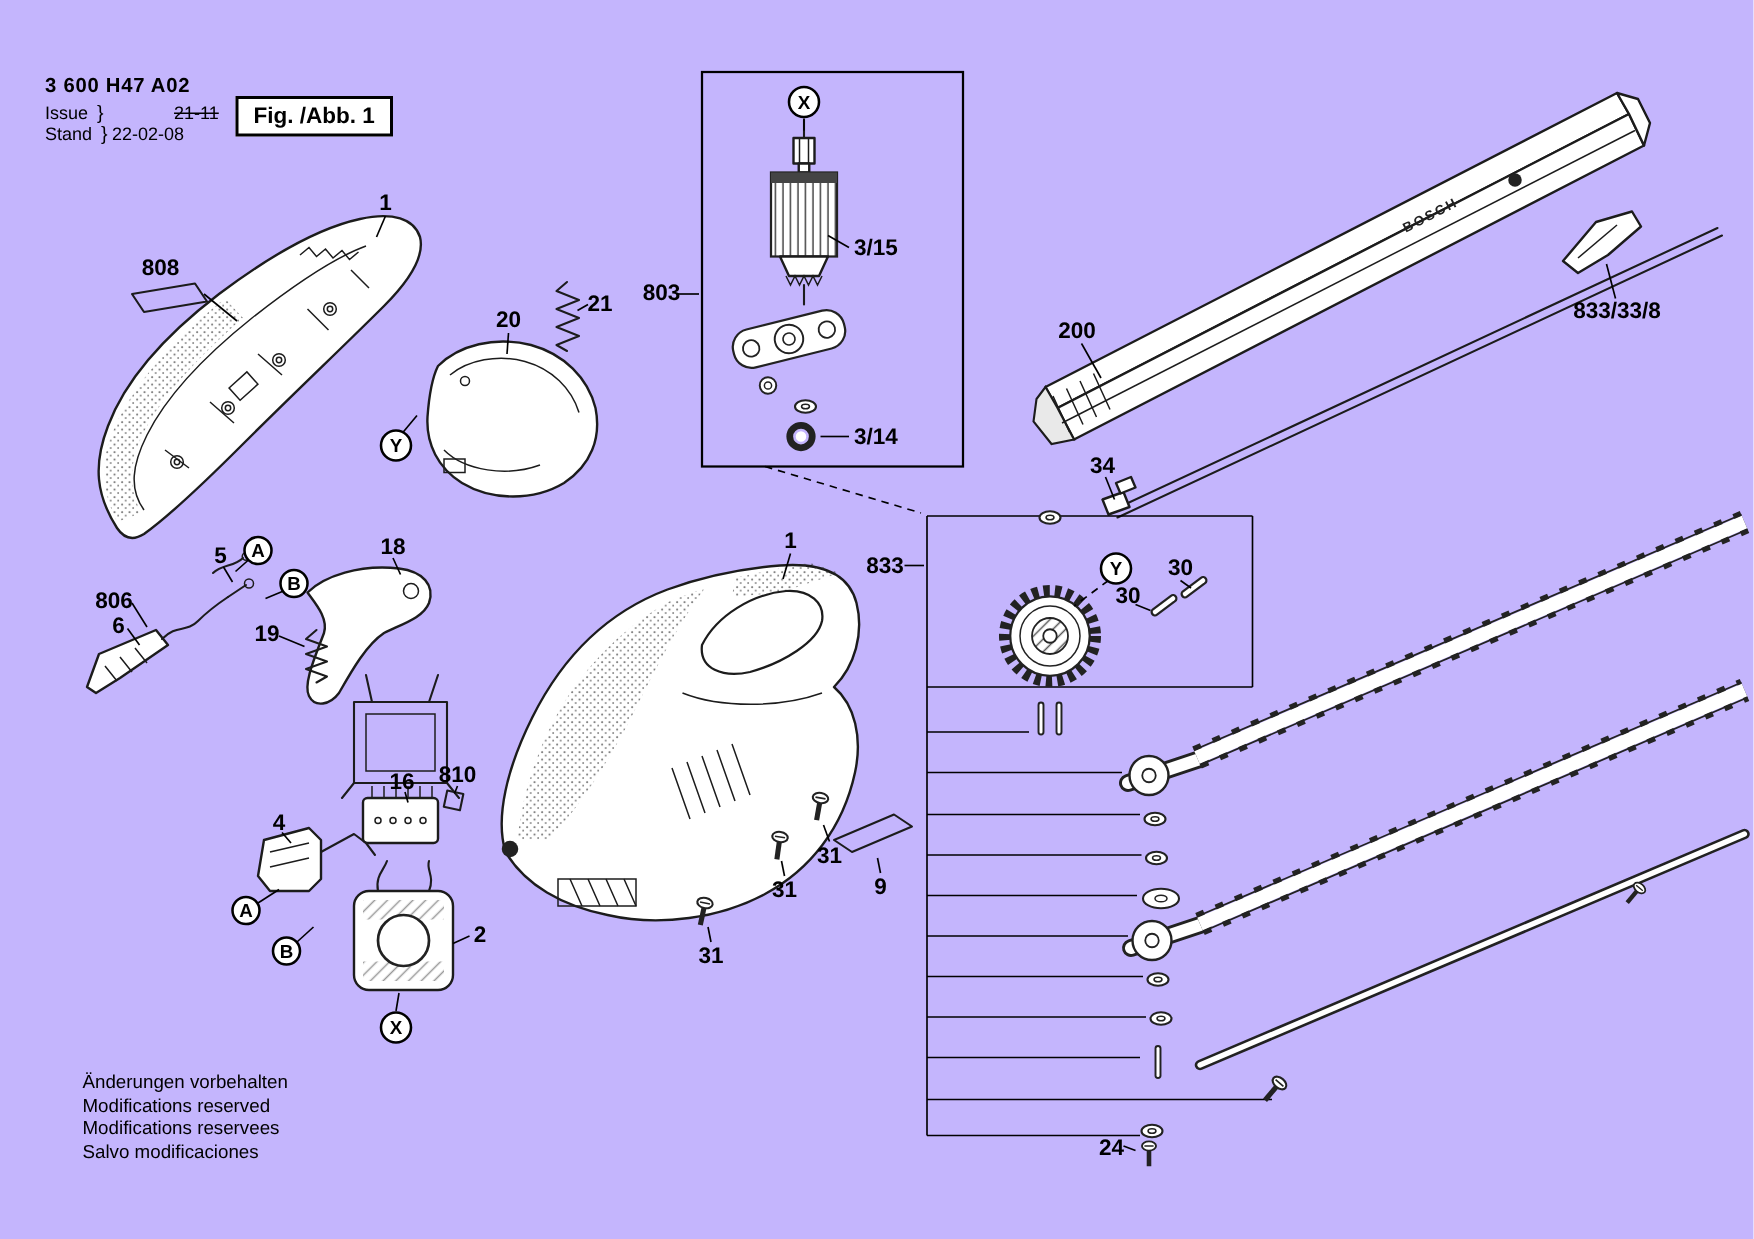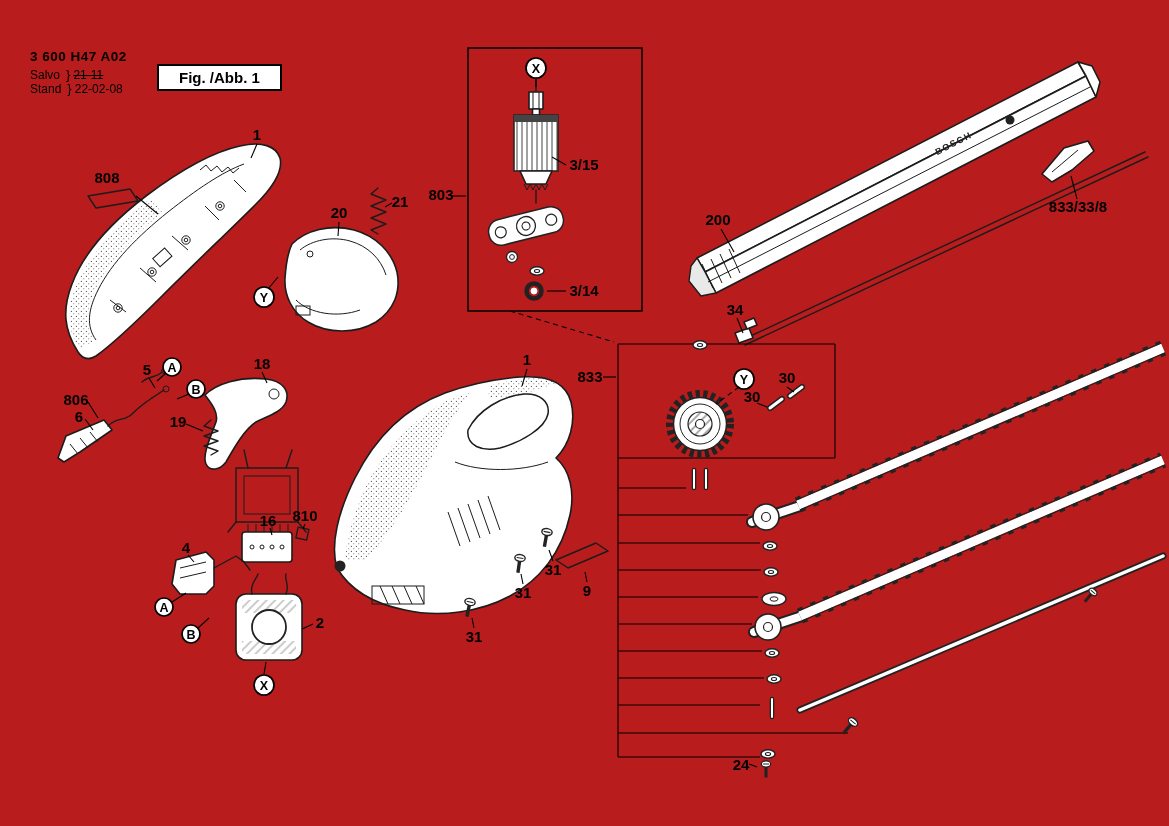--- a/index.html
+++ b/index.html
@@ -1,55 +1,61 @@
 <!DOCTYPE html>
 <html><head>
 <meta charset="utf-8">
 <style>
   html,body{margin:0;padding:0;background:#fff;}
-  #page{position:relative;width:1169px;height:826px;background:#b91c1c;overflow:hidden;
+  #page{position:relative;width:1169px;height:826px;background:#c4b5fd;overflow:hidden;
         font-family:"Liberation Sans",sans-serif;color:#000;}
   #art{position:absolute;left:0;top:0;}
   
   .o    {fill:none;stroke:#1c1c1c;stroke-width:1.4;stroke-linejoin:round;stroke-linecap:round;}
   .shell{fill:#fff;stroke:#1c1c1c;stroke-width:1.6;stroke-linejoin:round;}
   .thin {fill:none;stroke:#1c1c1c;stroke-width:1;}
   .ld   {fill:none;stroke:#000;stroke-width:1.1;}
   .dash {stroke-dasharray:5 4;}
   .stip {fill:url(#stip);stroke:none;opacity:.8;}
   text.plabel{font-family:"Liberation Sans",sans-serif;font-weight:bold;font-size:15px;text-anchor:middle;fill:#000;}
   text.reft{font-family:"Liberation Sans",sans-serif;font-weight:bold;font-size:12.5px;text-anchor:middle;fill:#000;}
   text.brand{font-family:"Liberation Sans",sans-serif;font-weight:bold;font-size:9px;letter-spacing:1.5px;fill:#222;}
   .refc{fill:#fff;stroke:#000;stroke-width:1.7;}
   
   .hdr{position:absolute;left:30px;top:50px;line-height:14px;}
   .code{font-size:13.5px;font-weight:bold;letter-spacing:.5px;margin-bottom:4px;}
   .rev-row{font-size:12px;line-height:14px;}
   .rev-row .brace{display:inline-block;margin:0 3px 0 6px;font-size:13px;}
-  .strike{text-decoration:line-through;}
-  .figbox{position:absolute;left:157px;top:64px;border:2px solid #000;padding:3px 20px;
+  .strike{text-decoration:line-through;margin-left:44px;}
+  .figbox{position:absolute;left:157px;top:64px;border:2px solid #000;padding:3px 10px;
           font-size:15px;font-weight:bold;background:#fff;}
   .footer{position:absolute;left:55px;top:714px;font-size:12.5px;line-height:15.5px;}
 </style>
 </head>
 <body>
 
 <div id="page">
 
   <div class="hdr">
     <div class="code">3 600 H47 A02</div>
     <div class="rev-row">
-      <span>Salvo</span><span class="brace">}</span><span class="strike">21-11</span>
+      <span>Issue</span><span class="brace">}</span><span class="strike">21-11</span>
     </div>
     <div class="rev-row">
       <span>Stand</span><span class="brace">}</span><span>22-02-08</span>
     </div>
   </div>
   <div class="figbox">Fig. /Abb. 1</div>
 
+  <div class="footer">
+    <div>Änderungen vorbehalten</div>
+    <div>Modifications reserved</div>
+    <div>Modifications reservees</div>
+    <div>Salvo modificaciones</div>
+  </div>
 
   <svg id="art" width="1169" height="826" viewBox="0 0 1169 826">
     <defs>
       <pattern id="stip" width="5" height="5" patternUnits="userSpaceOnUse">
         <circle cx="1.4" cy="1.4" r="0.65" fill="#333"></circle>
         <circle cx="3.8" cy="3.7" r="0.55" fill="#333"></circle>
       </pattern>
       <pattern id="vlines" width="5" height="6" patternUnits="userSpaceOnUse">
         <rect width="5" height="6" fill="#fff"></rect>
         <line x1="2" y1="0" x2="2" y2="6" stroke="#444" stroke-width="1"></line>

